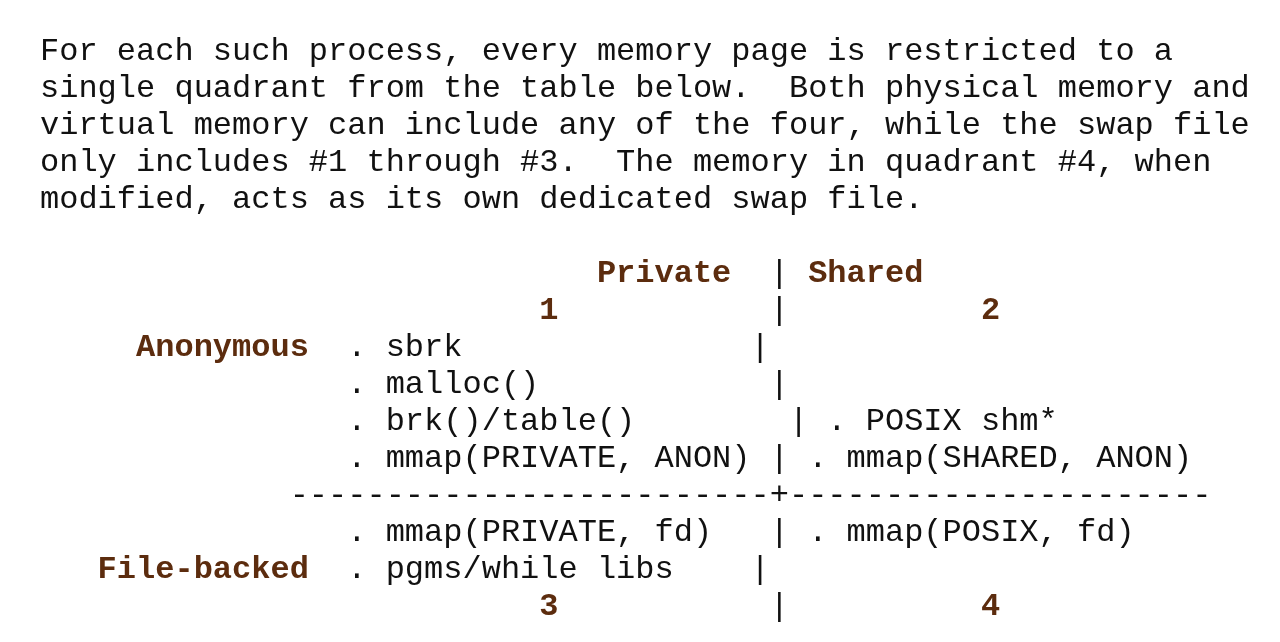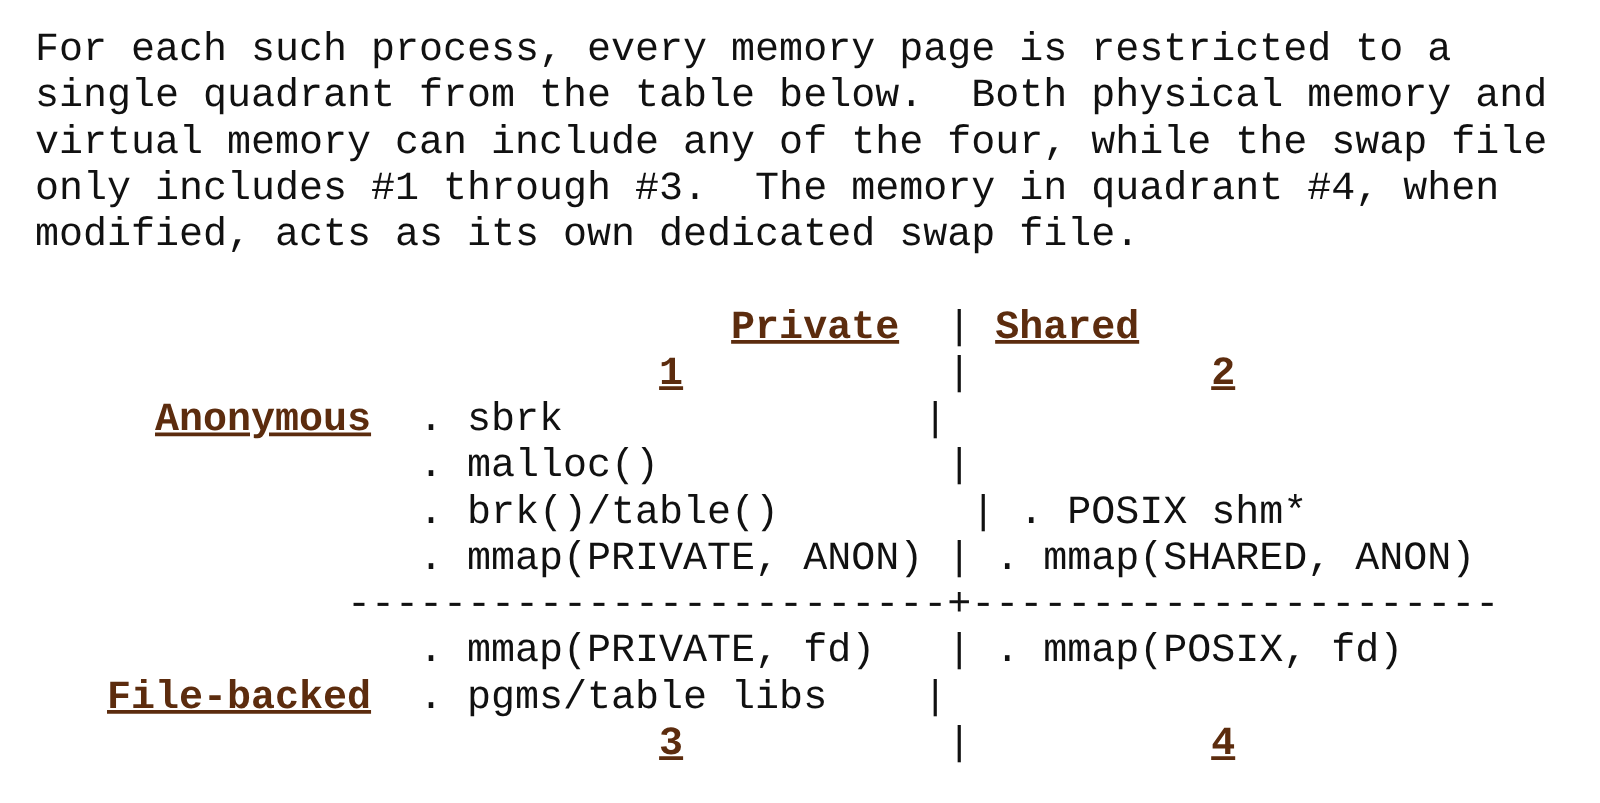--- a/index.html
+++ b/index.html
@@ -11,45 +11,44 @@
     overflow:hidden;
   }
   .doc {
     padding: 21px 0 0 28px;
     font-family: "Liberation Mono", "DejaVu Sans Mono", monospace;
     font-size: 32px;
     line-height: 37px;
     color: var(--ink);
   }
   pre {
-    margin: 0;
+    margin: 12px;
     font-family: inherit;
     font-size: inherit;
     line-height: inherit;
     white-space: pre;
   }
   .tbl { margin-top: 37px; }
   .hl {
     color: var(--accent);
     font-weight: bold;
-    text-decoration: underline;
   }
 </style>
 </head>
 <body>
 
 <div class="doc">
   <pre class="para">For each such process, every memory page is restricted to a
 single quadrant from the table below.  Both physical memory and
 virtual memory can include any of the four, while the swap file
 only includes #1 through #3.  The memory in quadrant #4, when
 modified, acts as its own dedicated swap file.</pre>
   <pre class="tbl" id="quadrant-table"><span><span>                             </span><span class="hl">Private</span><span>  | </span><span class="hl">Shared</span></span>
 <span><span>                          </span><span class="hl">1</span><span>           |          </span><span class="hl">2</span></span>
 <span><span>     </span><span class="hl">Anonymous</span><span>  . sbrk               |</span></span>
 <span><span>                . malloc()            |</span></span>
 <span><span>                . brk()/table()        | . POSIX shm*</span></span>
 <span><span>                . mmap(PRIVATE, ANON) | . mmap(SHARED, ANON)</span></span>
 <span><span>             -------------------------+----------------------</span></span>
 <span><span>                . mmap(PRIVATE, fd)   | . mmap(POSIX, fd)</span></span>
-<span><span>   </span><span class="hl">File-backed</span><span>  . pgms/table libs    |</span></span>
+<span><span>   </span><span class="hl">File-backed</span><span>  . pgms/while libs    |</span></span>
 <span><span>                          </span><span class="hl">3</span><span>           |          </span><span class="hl">4</span></span></pre>
 </div>
 
 </body></html>

